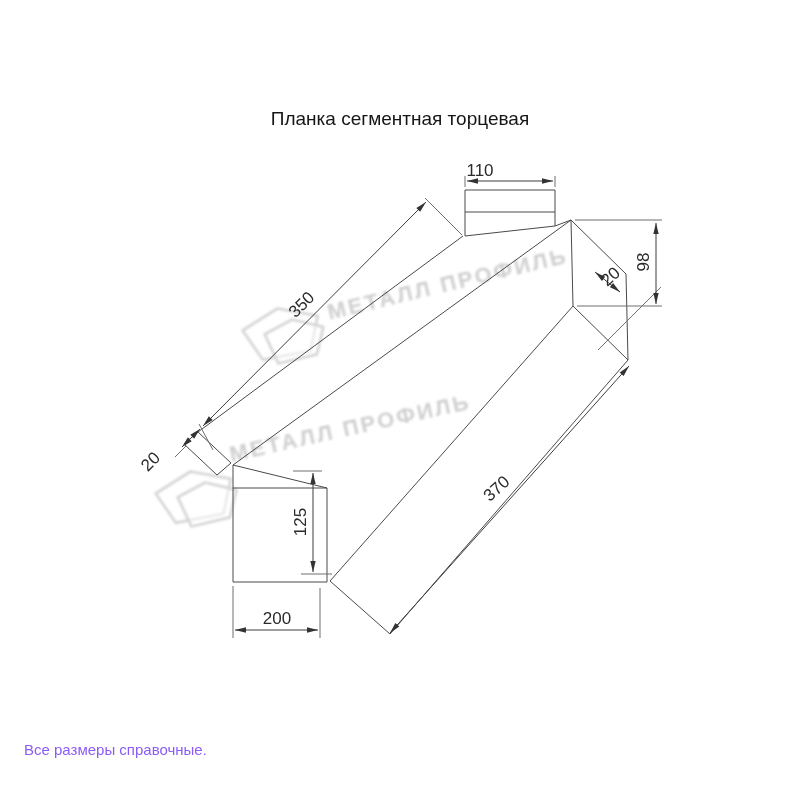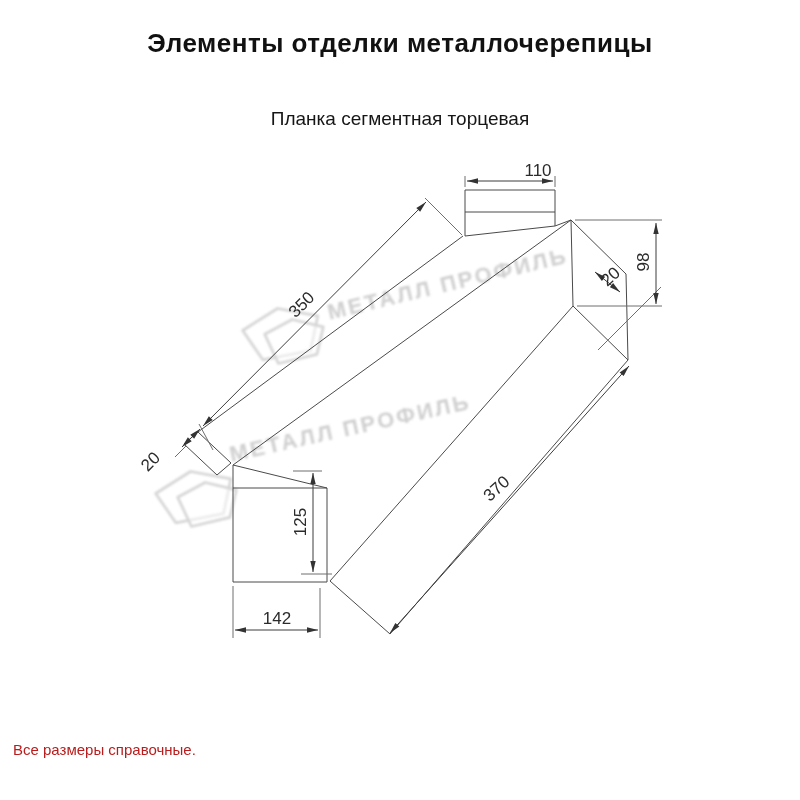--- a/index.html
+++ b/index.html
@@ -13,21 +13,21 @@
   .dim-label{position:absolute;font-size:17px;color:#2b2b2b;white-space:nowrap;z-index:3;
              transform:translate(-50%,-50%) rotate(var(--r,0deg));}
   .watermark-text{position:absolute;font-size:22px;font-weight:bold;letter-spacing:2.5px;
                   color:#cfcfcf;white-space:nowrap;z-index:1;filter:blur(0.8px);
                   transform-origin:left center;}
   .wm1{left:328px;top:300px;transform:rotate(-13.5deg);}
   .wm2{left:230px;top:442px;transform:rotate(-12.5deg);}
   .wm-logo{position:absolute;z-index:1;filter:blur(0.8px);}
   .logo1{left:237px;top:303px;}
   .logo2{left:150px;top:466px;}
-  .footer{position:absolute;left:13px;top:739px;font-size:15px;line-height:22px;color:#b91c1c;}
+  .footer{position:absolute;left:24px;top:739px;font-size:15px;line-height:22px;color:#8b5cf6;}
   .obj{stroke:#4a4a4a;stroke-width:1;fill:none;}
   .ext{stroke:#6f6f6f;stroke-width:1;fill:none;}
   .dim{stroke:#3d3d3d;stroke-width:1;fill:none;}
   .lg{stroke:#d6d6d6;stroke-width:3;fill:rgba(255,255,255,0.55);stroke-linejoin:round;}
 </style>
 </head>
 <body>
 
 <div class="canvas">
 
@@ -83,30 +83,29 @@
       <line class="dim" x1="656" y1="223" x2="656" y2="304" marker-start="url(#arr)" marker-end="url(#arr)"></line>
       <line class="dim" x1="426" y1="202" x2="203" y2="426" marker-start="url(#arr)" marker-end="url(#arr)"></line>
       <line class="dim" x1="200" y1="429" x2="182" y2="447" marker-start="url(#arr)" marker-end="url(#arr)"></line>
       <line class="dim" x1="595" y1="272" x2="620" y2="292" marker-start="url(#arr)" marker-end="url(#arr)"></line>
       <line class="dim" x1="313" y1="473" x2="313" y2="572" marker-start="url(#arr)" marker-end="url(#arr)"></line>
       <line class="dim" x1="235" y1="630" x2="318" y2="630" marker-start="url(#arr)" marker-end="url(#arr)"></line>
       <line class="dim" x1="629" y1="366" x2="390" y2="633" marker-start="url(#arr)" marker-end="url(#arr)"></line>
     </g>
   </svg>
 
-  <div class="dim-label" style="left:538px;top:171px;--r:0deg">110</div>
+  <div class="dim-label" style="left:480px;top:171px;--r:0deg">110</div>
   <div class="dim-label" style="left:644px;top:262px;--r:-90deg">98</div>
   <div class="dim-label" style="left:611px;top:277px;--r:-42deg">20</div>
   <div class="dim-label" style="left:302px;top:305px;--r:-45deg">350</div>
   <div class="dim-label" style="left:151px;top:462px;--r:-45deg">20</div>
   <div class="dim-label" style="left:301px;top:522px;--r:-90deg">125</div>
-  <div class="dim-label" style="left:277px;top:619px;--r:0deg">142</div>
+  <div class="dim-label" style="left:277px;top:619px;--r:0deg">200</div>
   <div class="dim-label" style="left:497px;top:489px;--r:-42deg">370</div>
 
-  <div class="page-title">Элементы отделки металлочерепицы</div>
   <div class="subtitle">
     <div>Планка сегментная торцевая</div>
   </div>
 
   <div class="footer">
     <div>Все размеры справочные.</div>
   </div>
 
 </div>
 

